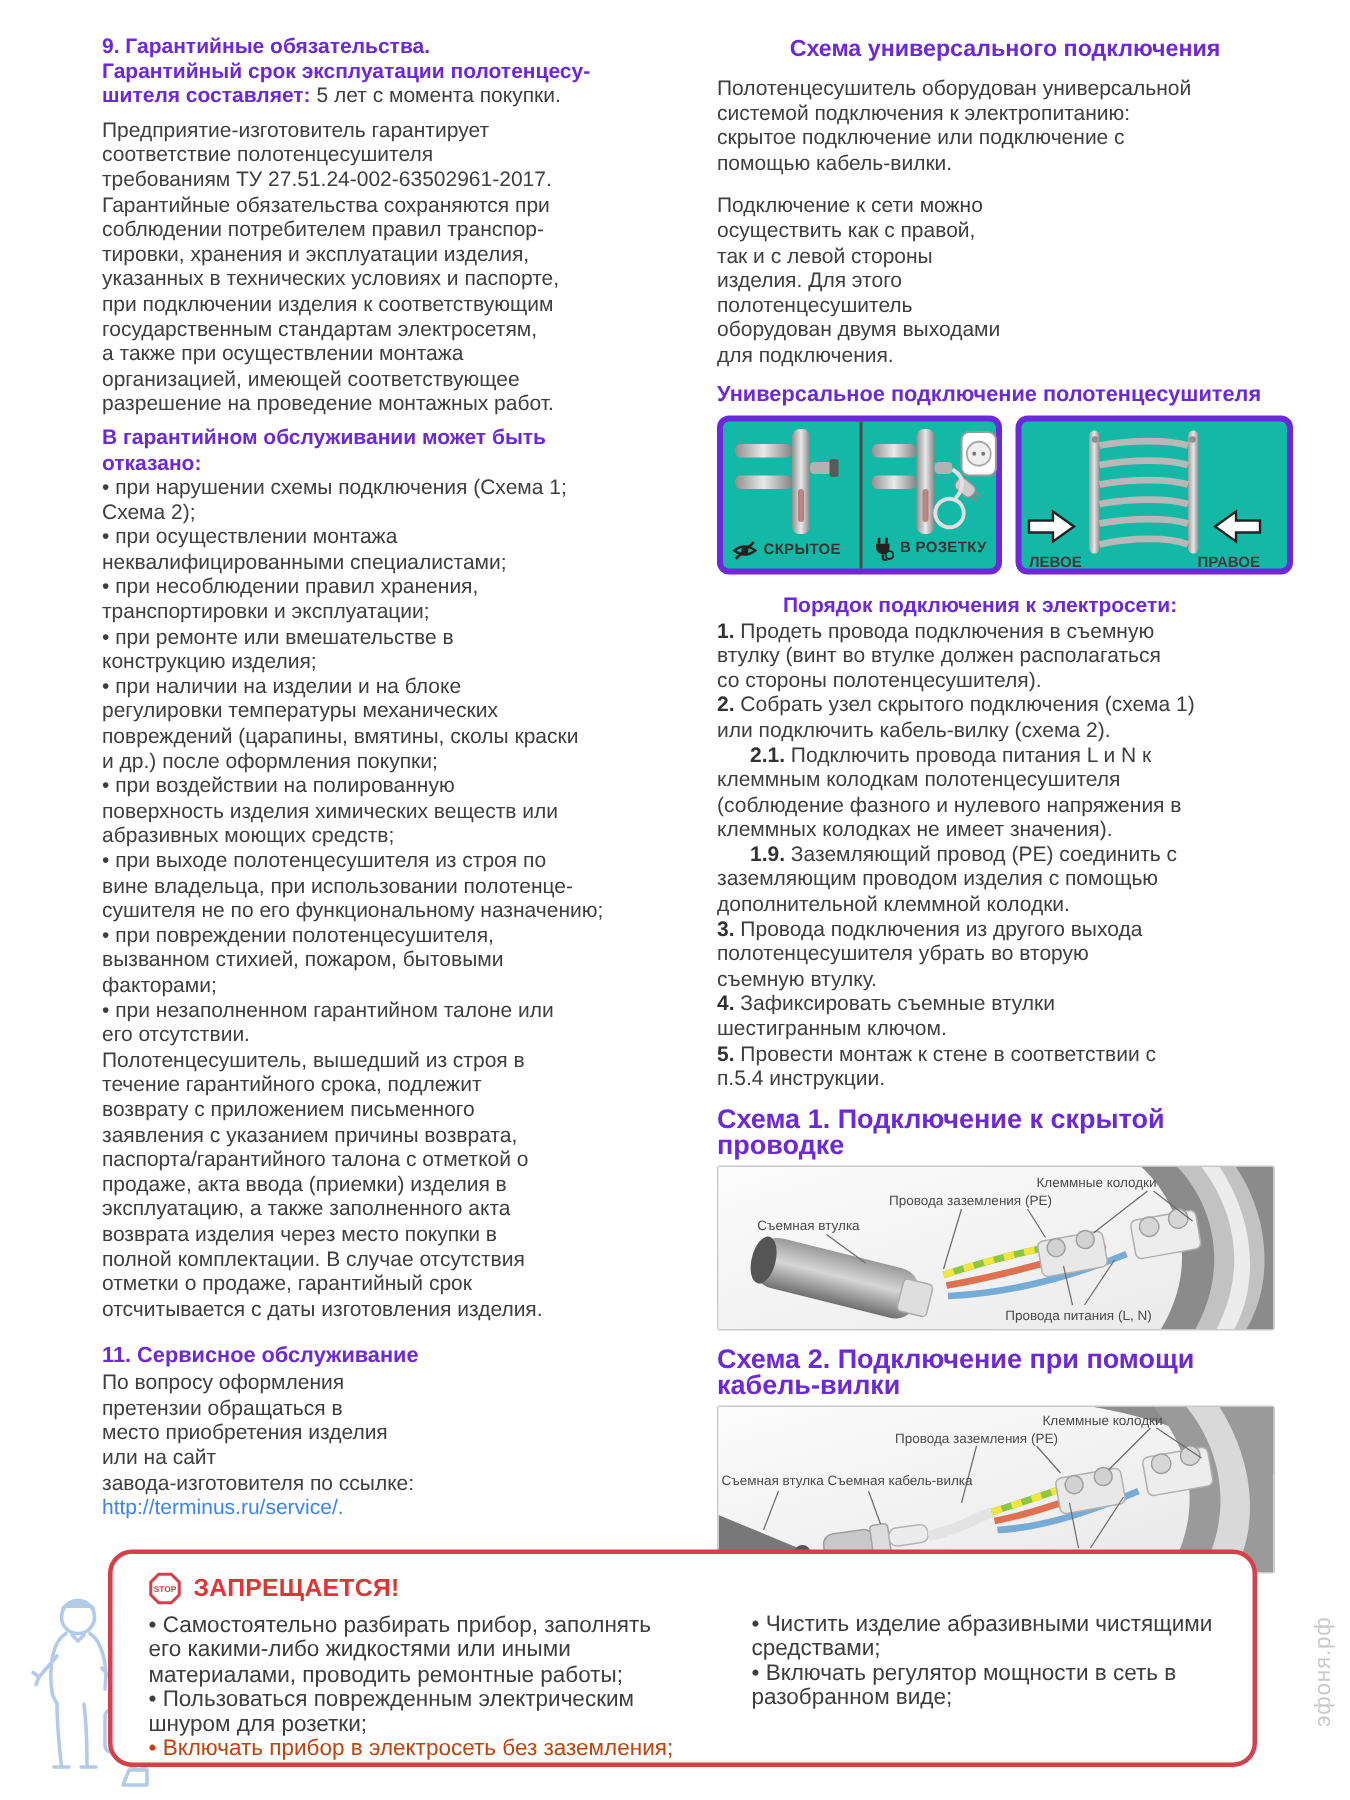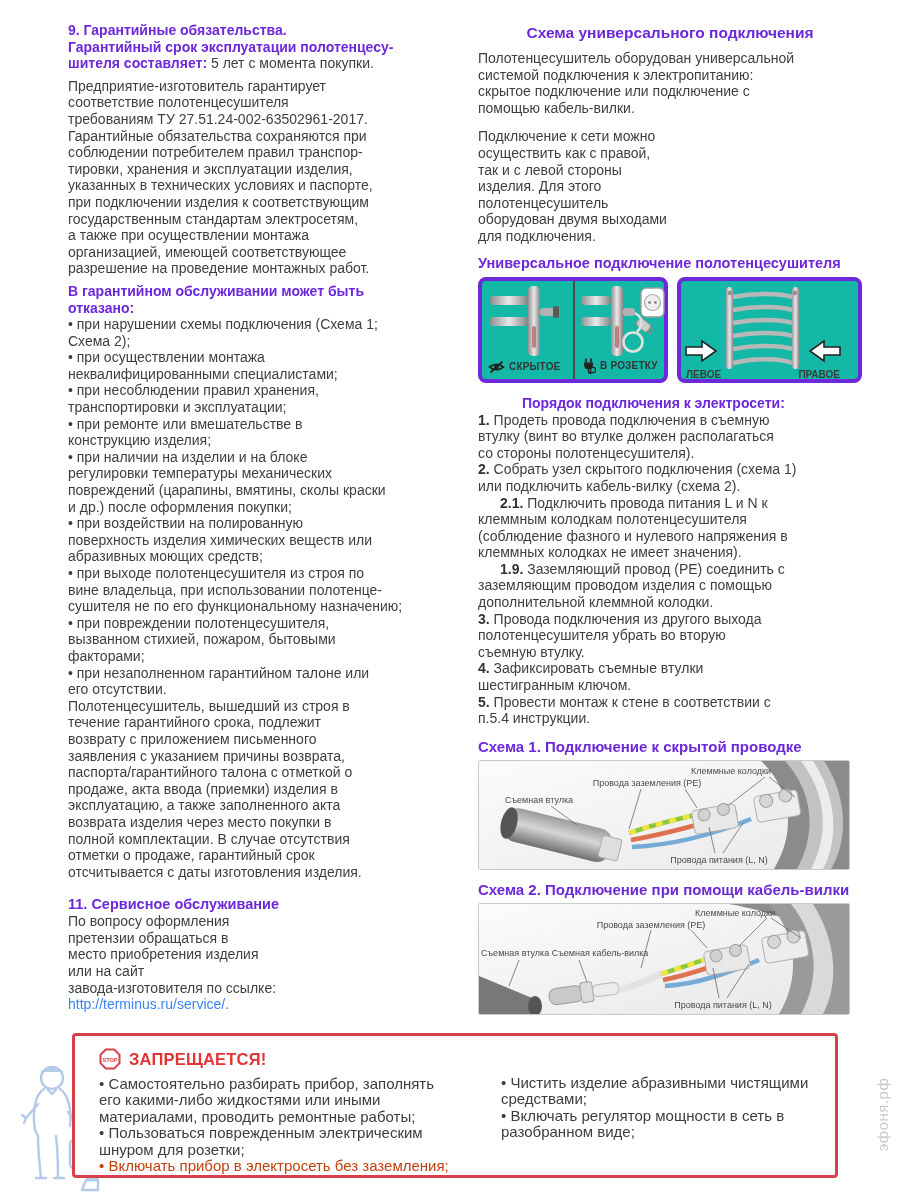--- a/index.html
+++ b/index.html
@@ -20,24 +20,24 @@
   .steps .step{white-space:pre-line;font-size:14px;line-height:16.6px;}
   .step .num{font-weight:bold;color:#323232;}
   .step.indent .num{padding-left:22px;}
   .diag-row{display:flex;gap:9px;margin:4px 0 12px 0;}
   .dbox{border:4px solid #6d28d9;border-radius:8px;box-sizing:border-box;height:106px;background:#14b8a6;}
   .dbox1{width:190px;display:flex;}
   .panel{width:50%;box-sizing:border-box;padding:5px 2px 2px 6px;display:flex;flex-direction:column;justify-content:space-between;}
   .panel.second{border-left:2px solid #4b4b4b;text-align:center;}
   .plabel{display:flex;align-items:center;gap:4px;font-size:10px;font-weight:bold;color:#333;padding:2px 0 3px 0;letter-spacing:.2px;}
   .dbox2{width:189px;padding:4px 3px;box-sizing:border-box;}
-  .schema-title{font-size:15px;line-height:17px;margin:11px 0 5px 0;}
+  .schema-title{font-size:18px;line-height:17px;margin:11px 0 5px 0;}
   .schema-img{display:block;border:1px solid #c9c9c9;border-radius:2px;margin:0 0 10px 0;}
   .prohibit-box{position:absolute;left:72px;top:1033px;width:766px;height:145px;box-sizing:border-box;
-      border:3px solid #d6404a;border-radius:4px;background:#fff;z-index:3;display:flex;
+      border:3px solid #d6404a;border-radius:16px;background:#fff;z-index:3;display:flex;
       padding:10px 14px 6px 24px;}
   .pro-left{width:392px;}
   .pro-right{width:320px;padding-top:29px;padding-left:10px;}
   .pro-head{display:flex;align-items:center;gap:8px;margin:2px 0 6px 0;}
   .pro-title{color:#e23434;font-weight:bold;font-size:16.5px;letter-spacing:.2px;}
   .pro-item{white-space:pre-line;font-size:15px;line-height:16.4px;color:#3d3d3d;}
   .pro-item.red{color:#c2410c;}
   .mascot{position:absolute;left:8px;top:1056px;z-index:1;}
   .watermark{position:absolute;left:812px;top:1106px;width:140px;text-align:center;
       color:#c9c9c9;font-size:15px;letter-spacing:.5px;transform:rotate(-90deg);z-index:2;}

